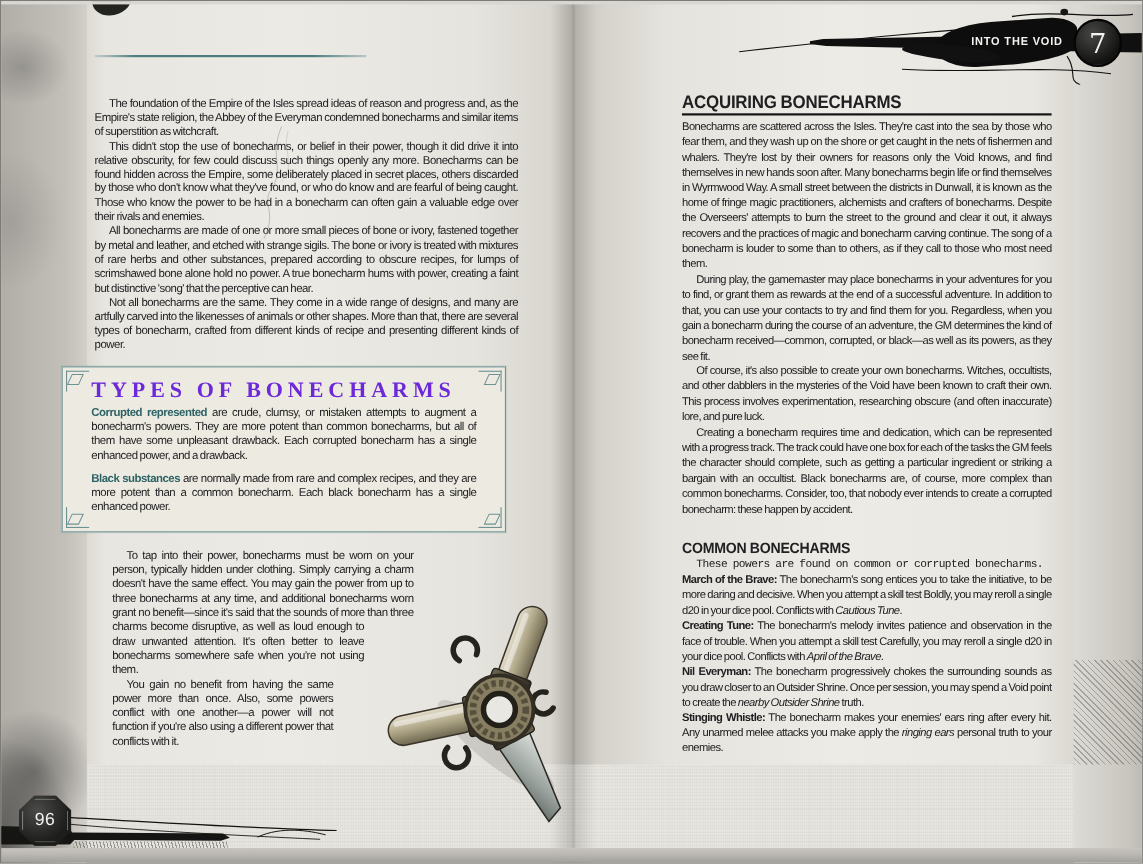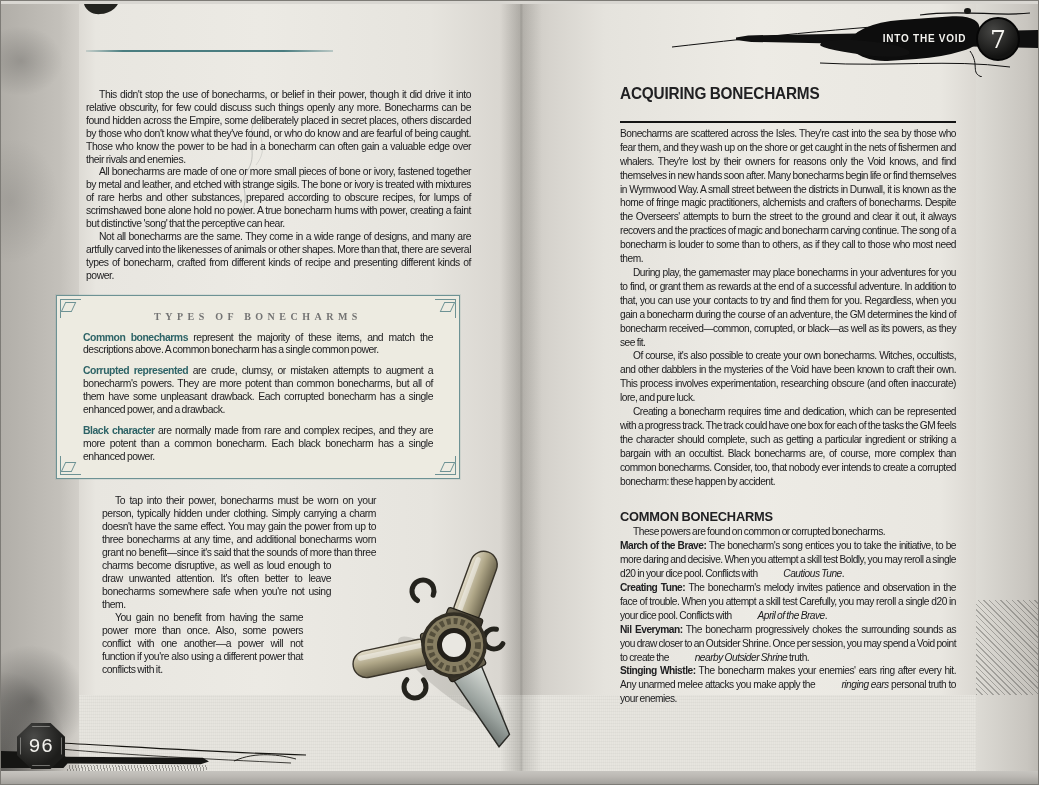--- a/index.html
+++ b/index.html
@@ -29,32 +29,32 @@
   .gutter-shadow{position:absolute;left:499px;top:0;width:42px;height:785px;
     background:linear-gradient(90deg,transparent,rgba(60,58,52,.22) 48%,rgba(60,58,52,.30) 50%,rgba(60,58,52,.16) 56%,transparent);}
   .bottom-band{position:absolute;left:0;bottom:0;width:1039px;height:13px;
     background:linear-gradient(0deg,#a3a19c,#bcb9b4 60%,#c6c4bf);}
   .top-band{position:absolute;left:0;top:0;width:1039px;height:3px;background:#d9d7d2;}
   
   .col-l{position:absolute;left:85px;top:88px;width:385px;}
   .body-txt{font-size:10.4px;line-height:12.9px;letter-spacing:-.45px;word-spacing:-.6px;
     text-align:justify;color:#222224;}
   .body-txt p{margin:0;text-indent:13px;}
-  .b{font-weight:bold;} .i{font-style:italic;margin-left:24px;}
+  .b{font-weight:bold;} .i{font-style:italic;}
   .teal-rule{position:absolute;left:85px;top:49px;width:247px;height:2px;
     background:linear-gradient(90deg,rgba(74,125,128,.2),#4a7d80 15%,#4a7d80 80%,rgba(74,125,128,.3));}
   .ink-blob-top{position:absolute;left:83px;top:-4px;width:36px;height:17px;background:#23231f;
     border-radius:0 0 60% 45%/0 0 100% 80%;transform:rotate(-3deg);}
   .scratch{position:absolute;left:225px;top:112px;width:70px;height:110px;opacity:.5;}
   
   .types-box{position:relative;margin-top:12px;margin-left:-30px;width:404px;box-sizing:border-box;
     border:1px solid #6d9294;background:#edebe1;padding:13px 26px 14px 26px;
     box-shadow:0 0 0 1px rgba(109,146,148,.15);}
-  .types-title{font-size:10px;font-weight:bold;letter-spacing:4.5px;color:#737373;
-    text-align:center;margin:2px 0 8px 0;font-family:"Liberation Serif",serif;}
+  .types-title{font-size:20px;font-weight:bold;letter-spacing:4.5px;color:#6d28d9;
+    text-align:left;margin:2px 0 8px 0;font-family:"Liberation Serif",serif;}
   .types-box p{margin:0 0 8px 0;text-indent:0;}
   .types-box p:last-child{margin-bottom:0;}
   .types-box .b{color:#2d6366;}
   .tb-corner{position:absolute;width:20px;height:18px;}
   .tb-corner span{position:absolute;width:9px;height:8px;border:1px solid #6d9294;transform:skewX(-25deg);background:#edebe1;}
   .tb-tl{left:3px;top:3px;border-left:1px solid #6d9294;border-top:1px solid #6d9294;}
   .tb-tl span{left:2px;top:2px;}
   .tb-tr{right:3px;top:3px;border-right:1px solid #6d9294;border-top:1px solid #6d9294;}
   .tb-tr span{right:2px;top:2px;}
   .tb-bl{left:3px;bottom:3px;border-left:1px solid #6d9294;border-bottom:1px solid #6d9294;}
@@ -75,90 +75,90 @@
     background:repeating-linear-gradient(75deg, rgba(20,20,18,.8) 0 1px, transparent 1px 3px);}
   .streaks-bl{position:absolute;left:55px;top:728px;width:260px;height:40px;}
   
   .badge-oct{position:absolute;width:48px;height:46px;background:
       radial-gradient(circle at 35% 30%, #4a4a48, #1d1d1b 65%);
     clip-path:polygon(30% 0,70% 0,100% 30%,100% 70%,70% 100%,30% 100%,0 70%,0 30%);
     display:flex;align-items:center;justify-content:center;}
   .badge-oct::before{content:"";position:absolute;inset:3px;
     clip-path:polygon(30% 0,70% 0,100% 30%,100% 70%,70% 100%,30% 100%,0 70%,0 30%);
     background:transparent;border:1.5px solid rgba(200,200,195,.5);box-sizing:border-box;}
-  .badge-num{color:#f2f1ed;font-family:Liberation Mono, monospace;font-size:20px;letter-spacing:.5px;}
+  .badge-num{color:#f2f1ed;font-family:Liberation Sans, sans-serif;font-size:16px;letter-spacing:.5px;}
   .badge-left{left:16px;top:722px;}
   
   .chapter-bar{position:absolute;left:216px;top:29px;width:304px;height:18px;background:#101010;
     clip-path:polygon(0 42%,4% 30%,100% 0,100% 100%,5% 66%,0 55%);}
   .chapter-brush1{position:absolute;left:330px;top:18px;width:130px;height:40px;background:#0d0d0d;
     border-radius:40% 20% 50% 30%/50% 30% 40% 50%;transform:rotate(-4deg);}
   .chapter-brush2{position:absolute;left:300px;top:40px;width:90px;height:14px;background:#111;
     transform:rotate(6deg);border-radius:50% 40% 40% 60%/60% 50% 50% 40%;}
   .chapter-streaks{position:absolute;left:150px;top:6px;width:370px;height:70px;}
   .chapter-label{position:absolute;left:300px;top:31px;width:150px;text-align:right;
     color:#f4f3ef;font-size:10.5px;font-weight:bold;letter-spacing:.8px;z-index:6;transform:scaleX(.95);}
   .chapter-circle{position:absolute;left:456px;top:16px;width:44px;height:44px;border-radius:50%;
     background:radial-gradient(circle at 38% 30%, #474745, #131312 70%);
     border:2px solid #060606;box-sizing:border-box;z-index:6;
     display:flex;align-items:center;justify-content:center;}
   .chapter-num{color:#f5f4f0;font-family:"DejaVu Serif",serif;font-size:25px;}
   .dot-tr{position:absolute;left:444px;top:7px;width:7px;height:6px;border-radius:50%;background:#161614;}
   
   .col-r{position:absolute;left:100px;top:86px;width:336px;}
-  .rp-heading-wrap{border-bottom:2.5px solid #141414;padding-bottom:18px;margin-bottom:4px;text-decoration:underline;}
+  .rp-heading-wrap{border-bottom:2.5px solid #141414;padding-bottom:0;margin-bottom:4px;text-decoration:underline;}
   .rp-heading{display:inline-block;font-size:16.5px;font-weight:bold;letter-spacing:-.2px;
     transform:scaleX(.93);transform-origin:left center;white-space:nowrap;}
   .rp-body{font-size:10.2px;line-height:13.9px;letter-spacing:-.5px;word-spacing:-.6px;
     text-align:justify;color:#202022;}
   .rp-body p{margin:0;text-indent:13px;}
   .rp-body p.first{text-indent:0;}
   .rp-subhead{font-size:13.5px;font-weight:bold;letter-spacing:-.2px;margin:22px 0 1px 0;
     transform:scaleX(.95);transform-origin:left center;}
-  .rp-intro{margin:0;text-indent:0;}
+  .rp-intro{margin:0;text-indent:0;font-family:Liberation Mono, monospace;}
   .entry{margin-top:14px;text-indent:0 !important;}
 </style>
 </head>
 <body>
 
 <div class="spread grain">
 
   <div class="page page-left">
     <div class="edge-strip-left grain"></div>
     <div class="ink-blob-top"></div>
     <div class="teal-rule"></div>
     <svg class="scratch" viewBox="0 0 70 110">
       <path d="M30 2 C 18 30, 34 40, 20 60 C 12 72, 26 80, 14 104" fill="none" stroke="rgba(40,45,48,.55)" stroke-width="0.8"></path>
       <path d="M36 6 C 30 26, 44 34, 30 52" fill="none" stroke="rgba(40,45,48,.4)" stroke-width="0.6"></path>
     </svg>
 
     <div class="col-l body-txt">
       <div>
+        <p><span>The foundation of the Empire of the Isles spread ideas of reason and progress and, as the Empire's state religion, the Abbey of the Everyman condemned bonecharms and similar items of superstition as witchcraft.</span></p>
         <p><span>This didn't stop the use of bonecharms, or belief in their power, though it did drive it into relative obscurity, for few could discuss such things openly any more. Bonecharms can be found hidden across the Empire, some deliberately placed in secret places, others discarded by those who don't know what they've found, or who do know and are fearful of being caught. Those who know the power to be had in a bonecharm can often gain a valuable edge over their rivals and enemies.</span></p>
         <p><span>All bonecharms are made of one or more small pieces of bone or ivory, fastened together by metal and leather, and etched with strange sigils. The bone or ivory is treated with mixtures of rare herbs and other substances, prepared according to obscure recipes, for lumps of scrimshawed bone alone hold no power. A true bonecharm hums with power, creating a faint but distinctive 'song' that the perceptive can hear.</span></p>
         <p><span>Not all bonecharms are the same. They come in a wide range of designs, and many are artfully carved into the likenesses of animals or other shapes. More than that, there are several types of bonecharm, crafted from different kinds of recipe and presenting different kinds of power.</span></p>
       </div>
 
       <div class="types-box">
         <div class="tb-corner tb-tl">
             <span></span>
           </div>
         <div class="tb-corner tb-tr">
             <span></span>
           </div>
         <div class="tb-corner tb-bl">
             <span></span>
           </div>
         <div class="tb-corner tb-br">
             <span></span>
           </div>
         <div class="types-title">TYPES OF BONECHARMS</div>
-        <p><span class="b">Common bonecharms</span><span> represent the majority of these items, and match the descriptions above. A common bonecharm has a single common power.</span></p>
         <p><span class="b">Corrupted represented</span><span> are crude, clumsy, or mistaken attempts to augment a bonecharm's powers. They are more potent than common bonecharms, but all of them have some unpleasant drawback. Each corrupted bonecharm has a single enhanced power, and a drawback.</span></p>
-        <p><span class="b">Black character</span><span> are normally made from rare and complex recipes, and they are more potent than a common bonecharm. Each black bonecharm has a single enhanced power.</span></p>
+        <p><span class="b">Black substances</span><span> are normally made from rare and complex recipes, and they are more potent than a common bonecharm. Each black bonecharm has a single enhanced power.</span></p>
       </div>
 
       <div class="after-block">
         <div class="flt flt1"></div>
         <div class="flt flt2"></div>
         <div class="flt flt3"></div>
         <p><span>To tap into their power, bonecharms must be worn on your person, typically hidden under clothing. Simply carrying a charm doesn't have the same effect. You may gain the power from up to three bonecharms at any time, and additional bonecharms worn grant no benefit—since it's said that the sounds of more than three charms become disruptive, as well as loud enough to draw unwanted attention. It's often better to leave bonecharms somewhere safe when you're not using them.</span></p>
         <p><span>You gain no benefit from having the same power more than once. Also, some powers conflict with one another—a power will not function if you're also using a different power that conflicts with it.</span></p>
       </div>
     </div>

